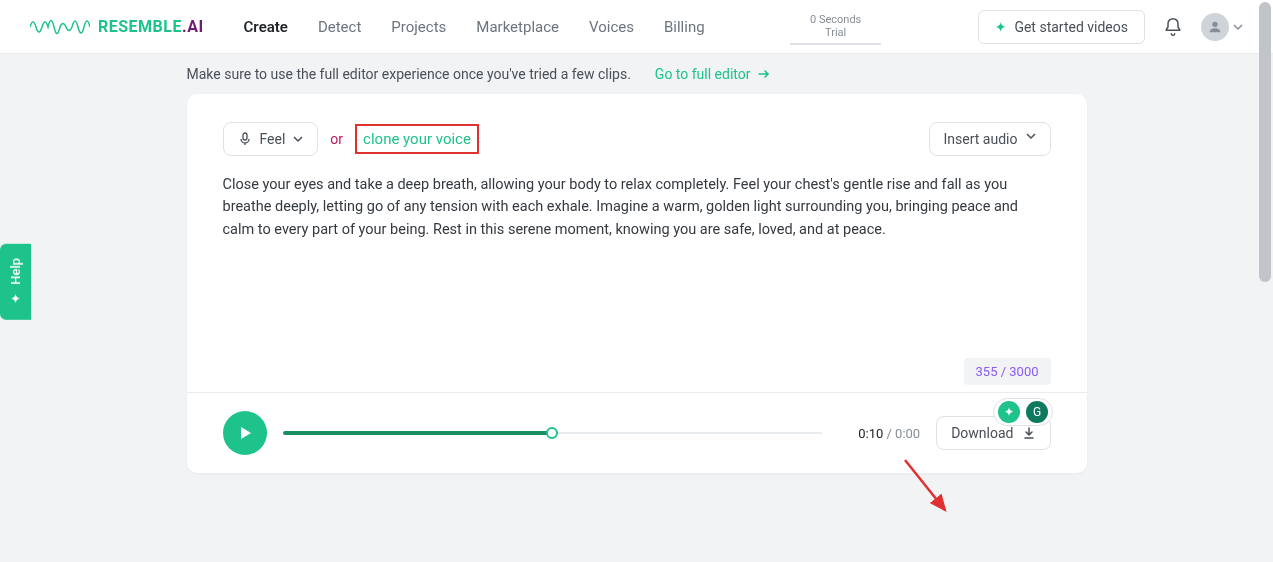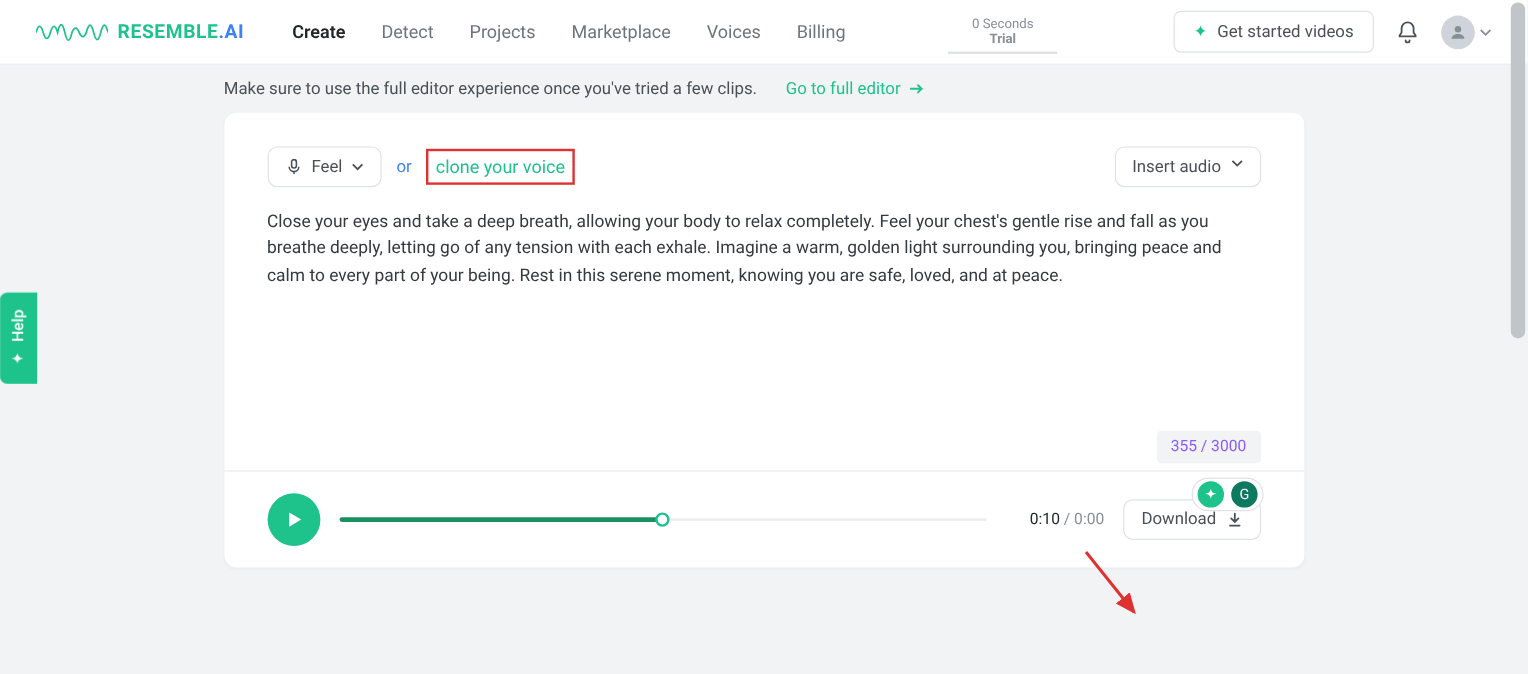--- a/index.html
+++ b/index.html
@@ -2,38 +2,38 @@
 <html><head>
 <meta charset="utf-8">
 <style>
 * {margin:0; padding:0; box-sizing:border-box; font-family:-apple-system,BlinkMacSystemFont,"Segoe UI",Roboto,sans-serif;}
 body {width:1273px; height:562px; background:#f1f3f5; position:relative; overflow:hidden;}
 .header {height:54px; background:#fff; border-bottom:1px solid #e9ecef; display:flex; align-items:center; padding:0 30px; position:relative;}
 .logo {display:flex; align-items:center; gap:8px; margin-right:40px;}
 .logo-wave {width:60px; height:30px;}
 .logo-text {font-weight:700; font-size:16px; letter-spacing:0.5px;}
 .logo-text .g {color:#1ec28b;}
-.logo-text .d {color:#3b82f6;}
+.logo-text .d {color:#701a75;}
 .nav {display:flex; gap:30px; align-items:center;}
 .nav-item {font-size:15px; color:#6c757d; cursor:pointer;}
 .nav-item.active {color:#212529; font-weight:600;}
 .trial-badge {position:absolute; left:790px; text-align:center; font-size:11px; color:#868e96; border-bottom:2px solid #dee2e6; padding:4px 20px;}
-.trial-badge .t {display:block; font-size:11px;font-weight:bold;}
+.trial-badge .t {display:block; font-size:11px;}
 .header-right {margin-left:auto; display:flex; align-items:center; gap:18px;}
 .get-started {border:1px solid #dee2e6; border-radius:6px; padding:8px 16px; display:flex; align-items:center; gap:8px; color:#495057; font-size:14px; cursor:pointer; background:#fff;}
 .get-started .bolt {color:#1ec28b;}
 .bell {width:20px; height:20px; cursor:pointer;}
 .avatar {display:flex; align-items:center; gap:4px; cursor:pointer;}
 .avatar-circle {width:28px; height:28px; border-radius:50%; background:#ced4da; display:flex; align-items:center; justify-content:center;}
 .top-msg {width:900px; margin:12px auto 0; display:flex; align-items:flex-end; gap:24px; font-size:14px; color:#495057;}
 .top-msg a {color:#1ec28b; text-decoration:none; display:flex; align-items:center; gap:6px;}
 .card {width:900px; margin:12px auto 0; background:#fff; border-radius:10px; padding:28px 36px 18px; box-shadow:0 1px 3px rgba(0,0,0,0.04);}
 .row1 {display:flex; align-items:center; gap:12px; margin-bottom:18px;}
 .voice-select {border:1px solid #dee2e6; border-radius:8px; padding:8px 14px; display:flex; align-items:center; gap:8px; font-size:14px; color:#495057; cursor:pointer; background:#fff;}
-.or-text {font-size:14px; color:#3b82f6;}
+.or-text {font-size:14px; color:#be185d;}
 .clone-link {color:#1ec28b; font-size:15px; padding:4px 6px; border:2px solid #e03131; cursor:pointer;}
 .insert-audio {margin-left:auto; border:1px solid #dee2e6; border-radius:8px; padding:8px 14px; display:flex; align-items:flex-start; gap:8px; font-size:14px; color:#495057; cursor:pointer; background:#fff;}
 .body-text {font-size:14.5px; line-height:1.55; color:#343a40; margin-bottom:120px;}
 .widgets {position:absolute; right:220px; top:398px; display:flex; gap:6px; align-items:center; background:#fff; border:1px solid #dee2e6; border-radius:14px; padding:2px 4px;}
 .widget-circle {width:22px; height:22px; border-radius:50%; display:flex; align-items:center; justify-content:center; font-size:12px; color:#fff;}
 .wc1 {background:#1ec28b;}
 .wc2 {background:#0d7a5f;}
 .char-count {text-align:right; margin-bottom:12px;}
 .char-count span {background:#f1f3f5; padding:6px 12px; border-radius:4px; font-size:13px; color:#8b5cf6;}
 .divider {height:1px; background:#e9ecef; margin:0 -36px 18px;}

